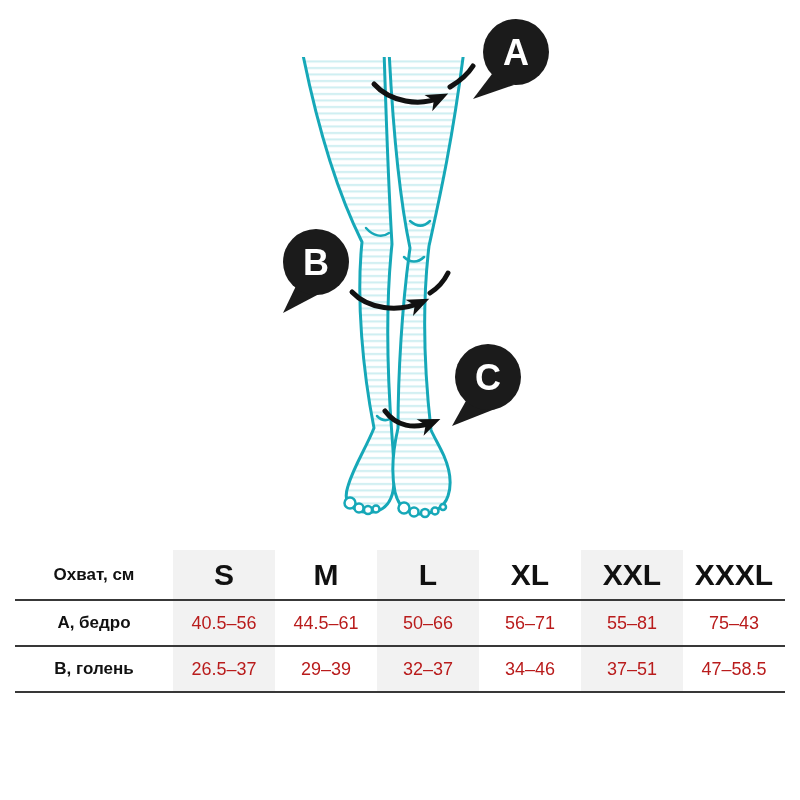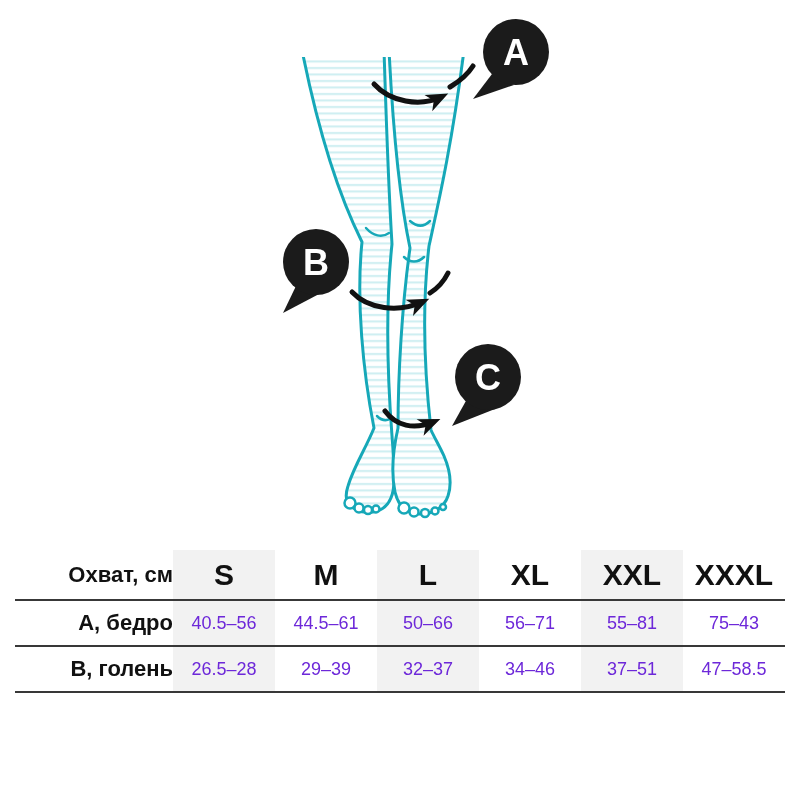--- a/index.html
+++ b/index.html
@@ -27,37 +27,37 @@
     table-layout: fixed;
     color: #141414;
   }
   table.size-table col.col-label { width: 158px; }
   table.size-table col.shade { background: #f2f2f2; }
   table.size-table tr { border-bottom: 2px solid #383838; }
   table.size-table thead tr { height: 50px; }
   table.size-table tbody tr { height: 46px; }
   table.size-table th, table.size-table td { padding: 0; vertical-align: middle; }
   .label-cell {
-    text-align: right;
+    text-align: center;
     padding-left: 10px;
     font-weight: 700;
-    font-size: 22px;
+    font-size: 17px;
     color: #111;
   }
   .size-cell {
     font-size: 30px;
     font-weight: 700;
     text-align: center;
     color: #111;
   }
   .value-cell {
     font-size: 18px;
     font-weight: 400;
     text-align: center;
-    color: #6d28d9;
+    color: #b91c1c;
   }
 </style>
 </head>
 <body>
 
 <div class="page">
 
   <svg class="diagram" viewBox="0 0 800 548" width="800" height="548" xmlns="http://www.w3.org/2000/svg">
     <defs>
       <pattern id="hatch" patternUnits="userSpaceOnUse" width="10" height="6.5">
@@ -149,21 +149,21 @@
         <td class="label-cell">A, бедро</td>
         <td class="value-cell">40.5–56</td>
         <td class="value-cell">44.5–61</td>
         <td class="value-cell">50–66</td>
         <td class="value-cell">56–71</td>
         <td class="value-cell">55–81</td>
         <td class="value-cell">75–43</td>
       </tr>
       <tr>
         <td class="label-cell">B, голень</td>
-        <td class="value-cell">26.5–28</td>
+        <td class="value-cell">26.5–37</td>
         <td class="value-cell">29–39</td>
         <td class="value-cell">32–37</td>
         <td class="value-cell">34–46</td>
         <td class="value-cell">37–51</td>
         <td class="value-cell">47–58.5</td>
       </tr>
     </tbody>
   </table>
 
 </div>

